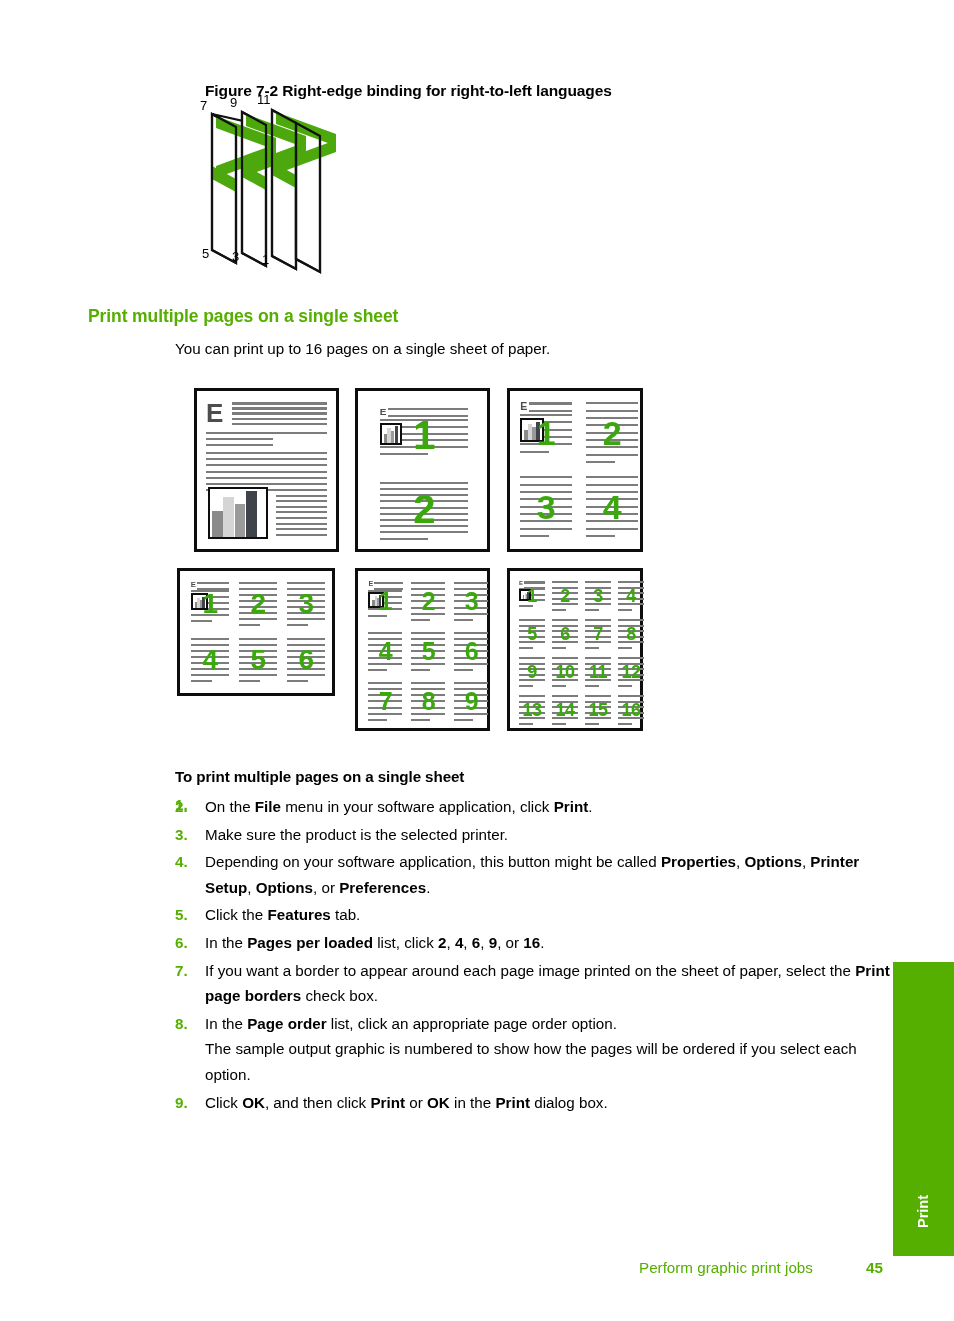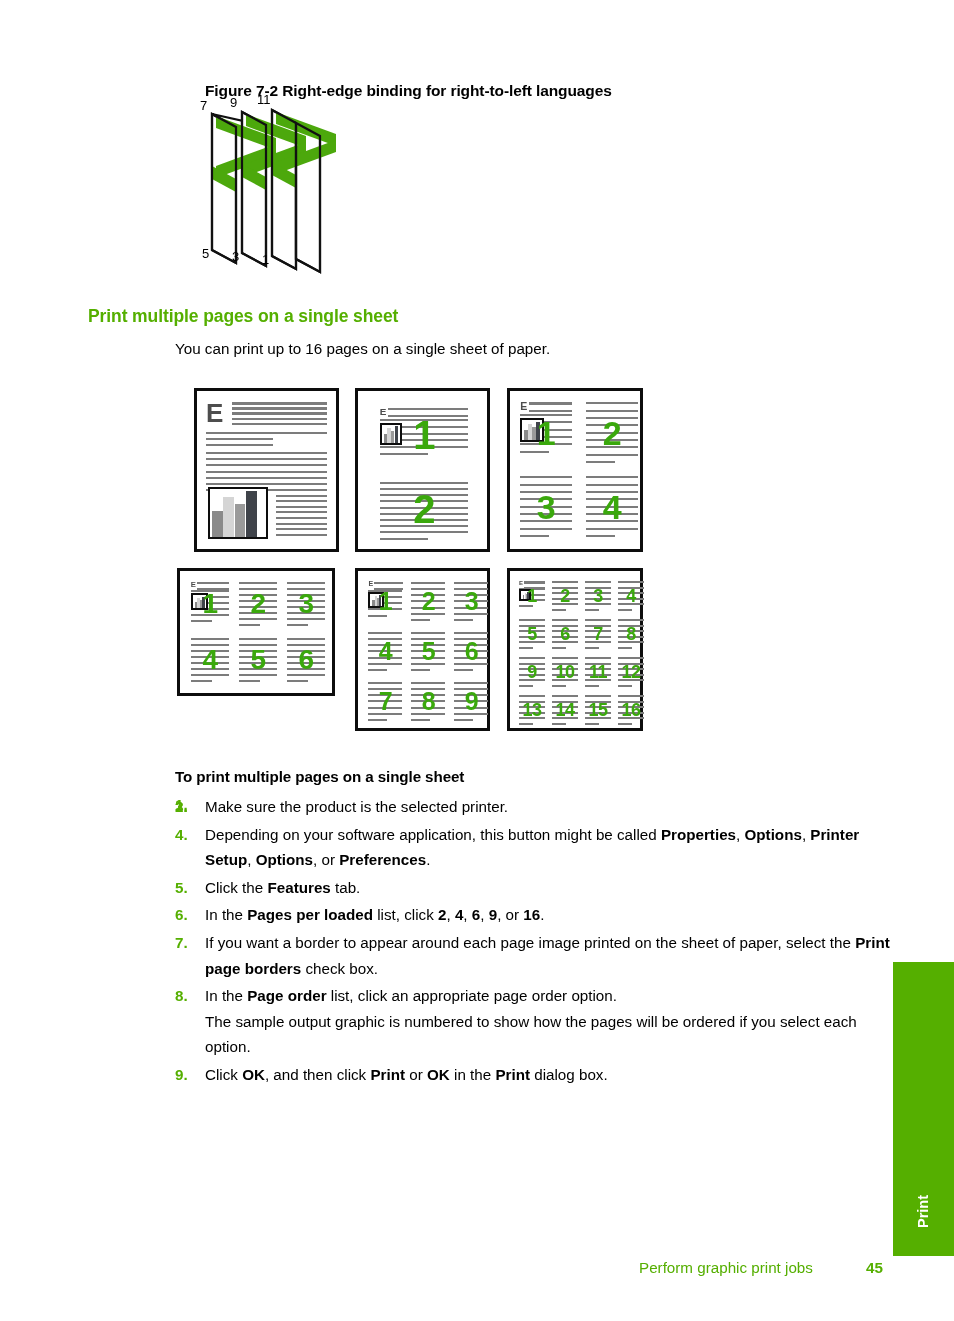--- a/index.html
+++ b/index.html
@@ -688,21 +688,21 @@
           <div class="pgnum" style="font-size: 18px; left: 0px; top: 8.16px; width: 28px; text-align: center;">16</div>
         </div>
       </div>
   </div>
 
 </div>
 
 <div class="proc-heading">To print multiple pages on a single sheet</div>
 <div class="steps">
     <div class="step"><span class="step-num">1.</span></div>
-    <div class="step"><span class="step-num">2.</span></div>
+    <div class="step"><span class="step-num">2.</span><span>On the <b>File</b> menu in your software application, click <b>Print</b>.</span></div>
     <div class="step"><span class="step-num">3.</span><span>Make sure the product is the selected printer.</span></div>
     <div class="step"><span class="step-num">4.</span><div class="substep">Depending on your software application, this button might be called <b>Properties</b>, <b>Options</b>, <b>Printer Setup</b>, <b>Options</b>, or <b>Preferences</b>.</div></div>
     <div class="step"><span class="step-num">5.</span><span>Click the <b>Features</b> tab.</span></div>
     <div class="step"><span class="step-num">6.</span><span>In the <b>Pages per loaded</b> list, click <b>2</b>, <b>4</b>, <b>6</b>, <b>9</b>, or <b>16</b>.</span></div>
     <div class="step"><span class="step-num">7.</span><span>If you want a border to appear around each page image printed on the sheet of paper, select the <b>Print page borders</b> check box.</span></div>
     <div class="step"><span class="step-num">8.</span><span>In the <b>Page order</b> list, click an appropriate page order option.</span><div class="substep">The sample output graphic is numbered to show how the pages will be ordered if you select each option.</div></div>
     <div class="step"><span class="step-num">9.</span><span>Click <b>OK</b>, and then click <b>Print</b> or <b>OK</b> in the <b>Print</b> dialog box.</span></div>
   </div>
 
 <div class="side-tab">

